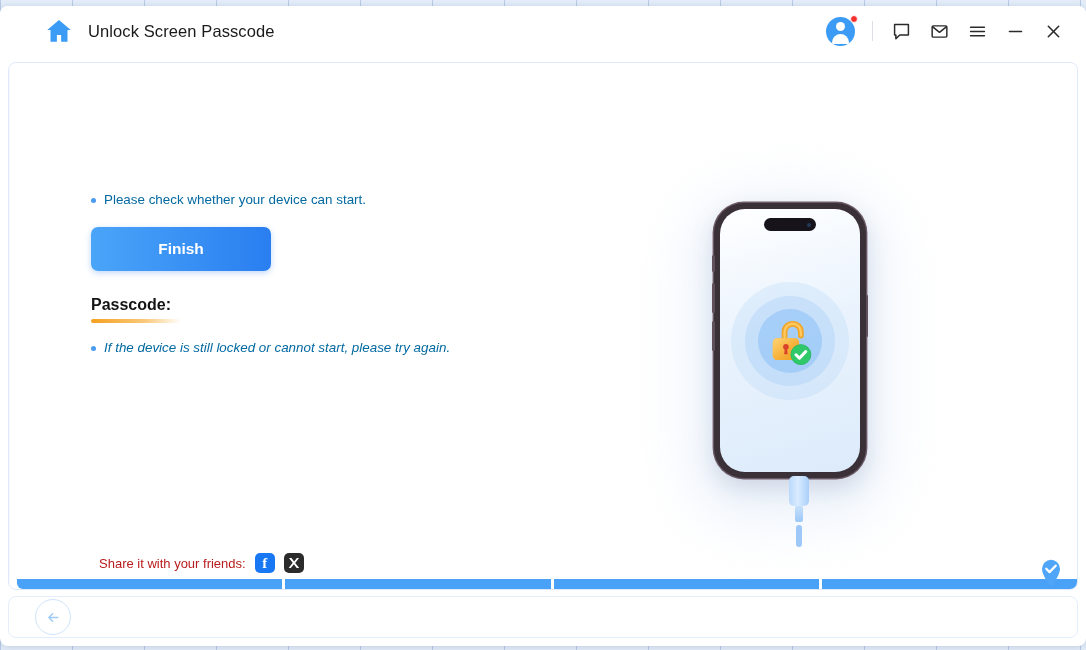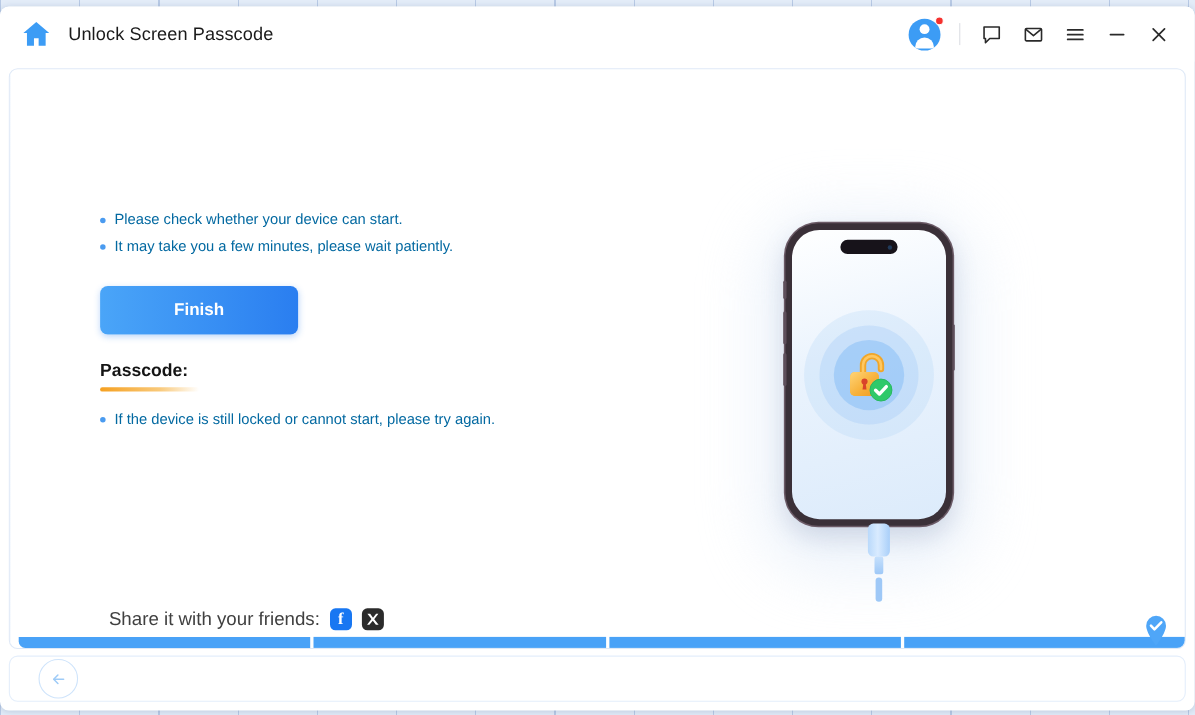--- a/index.html
+++ b/index.html
@@ -24,21 +24,21 @@
     background: #ffffff;
     border-radius: 8px;
     box-shadow: 0 1px 6px rgba(40,70,120,0.18);
     overflow: hidden;
   }
   
   #titlebar {
     position: relative;
     height: 50px;
     background: #ffffff;
-    display: flex; align-items: center;
+    display: flex; align-items: center; padding-left: 26px;
   }
   #home-icon { margin-left: 18px; width: 30px; height: 30px; display:block; }
   #app-title {
     margin-left: 14px;
     font-size: 16.5px;
     color: #1a1a1a;
     letter-spacing: .1px;
   }
   #tb-right {
     position: absolute; right: 14px; top: 0; height: 50px;
@@ -92,47 +92,47 @@
     color: #0369a1;
     margin-bottom: 1px;
   }
   ul.bullets li::before {
     content: "";
     position: absolute; left: 0; top: 9px;
     width: 5px; height: 5px; border-radius: 50%;
     background: #4a9bf0;
   }
   #finish-btn {
-    margin-top: 24px;
+    margin-top: 14px;
     width: 180px; height: 44px;
     border: none; border-radius: 7px;
     background: linear-gradient(to right, #4aa5f8, #2a7ef0);
     color: #fff; font-size: 15.5px; font-weight: bold;
     font-family: "Liberation Sans", sans-serif;
     cursor: pointer;
     box-shadow: 0 2px 6px rgba(45,125,235,0.30);
   }
   #attention-wrap { margin-top: 25px; }
   #attention-title {
     display: inline-block;
     font-size: 16px; font-weight: bold; color: #141414;
     padding-bottom: 4px;
   }
   #attention-underline {
     width: 90px; height: 4px; border-radius: 2px;
     background: linear-gradient(to right, #f5a020, #f9c97a 60%, rgba(249,201,122,0));
     margin-top: 1px; margin-bottom: 14px;
   }
-  #attention-wrap ul.bullets li { margin-bottom: 2px; }
+  #attention-wrap ul.bullets li { margin-bottom: 2px; font-style: italic; }
   
   #share-row {
     position: absolute; left: 90px; bottom: 16px;
     display: flex; align-items: center; gap: 9px;
   }
-  #share-label { font-size: 17px; color: #404040; }
+  #share-label { font-size: 13px; color: #b91c1c; }
   .social {
     width: 20px; height: 20px; border-radius: 5px;
     display: flex; align-items: center; justify-content: center;
     cursor: pointer;
   }
   #fb { background: #1877f2; }
   #fb span { color: #fff; font-size: 15px; font-weight: bold; font-family: "Liberation Serif", serif; line-height: 1; margin-top: 1px; }
   #xcom { background: #2b2b2b; }
   #xcom svg { display: block; }
   
@@ -278,21 +278,20 @@
     <div id="content">
 
       <div id="side-sliver">
         
       </div>
 
       <div id="left-col">
 
         <ul class="bullets">
           <li>Please check whether your device can start.</li>
-          <li>It may take you a few minutes, please wait patiently.</li>
         </ul>
 
         <button id="finish-btn">Finish</button>
 
         <div id="attention-wrap">
           <div id="attention-title">Passcode:</div>
           <div id="attention-underline"></div>
           <ul class="bullets">
             <li>If the device is still locked or cannot start, please try again.</li>
           </ul>

